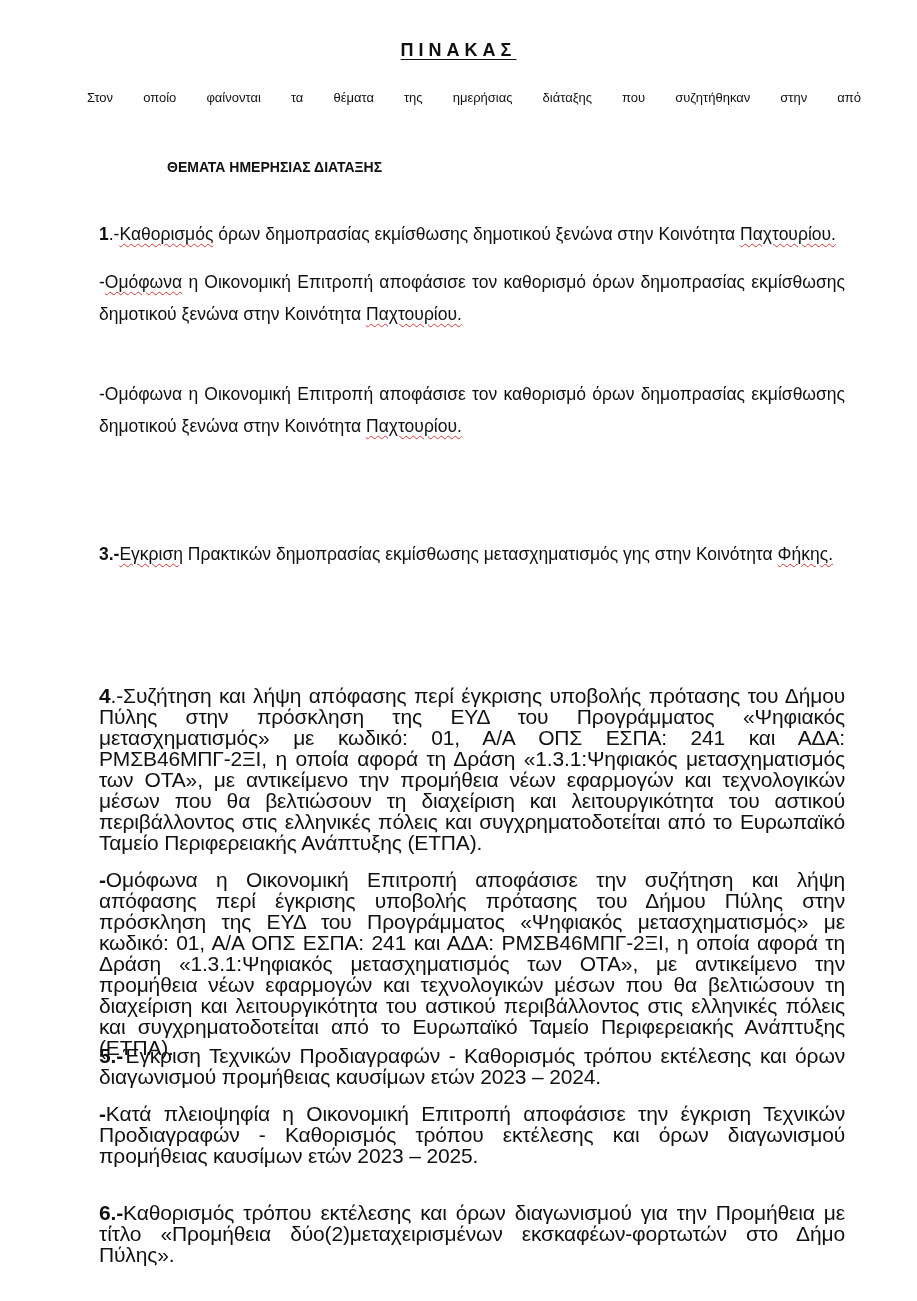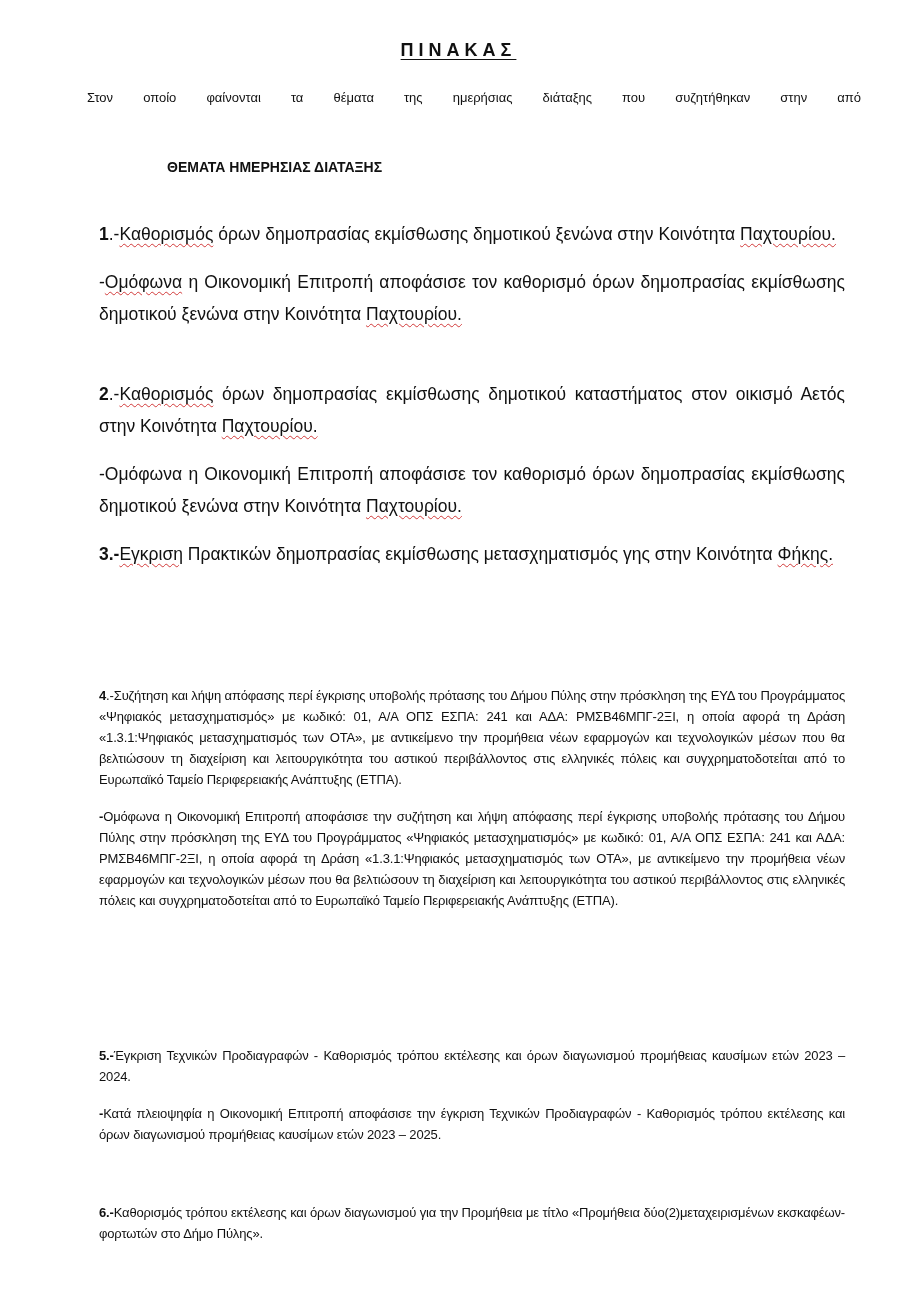--- a/index.html
+++ b/index.html
@@ -19,21 +19,21 @@
     }
     .intro .first { text-indent: 4px; }
     .heading {
       position: absolute; left: 119px; top: 159px; font-weight: bold; font-size: 14px; margin-left: 48px;
     }
     .item {
       position: absolute; left: 83px; width: 778px; font-size: 17.5px; text-align: justify;
     }
     .item p { margin: 16px; text-align-last: left; }
     .item.loose { line-height: 32px; }
-    .item.tight { line-height: 21px; font-size: 13px; letter-spacing: -0.15px; }
+    .item.tight { line-height: 21px; font-size: 21px; letter-spacing: -0.15px; }
     .num { font-weight: bold; }
     .sq { text-decoration: underline wavy #d23a3a; text-decoration-thickness: 1px; text-underline-offset: 3px; }
     .dash-bold { font-weight: bold; }
   </style>
 </head>
 <body>
 
 <div class="page">
 
   <div class="title">ΠΙΝΑΚΑΣ</div>
@@ -43,21 +43,20 @@
   </div>
 
   <div class="heading">ΘΕΜΑΤΑ ΗΜΕΡΗΣΙΑΣ ΔΙΑΤΑΞΗΣ</div>
 
   <div class="item loose" style="top:202px;">
     <p><span class="num">1</span><span>.-</span><span class="sq">Καθορισμός</span><span> όρων δημοπρασίας εκμίσθωσης δημοτικού ξενώνα στην Κοινότητα </span><span class="sq">Παχτουρίου.</span></p>
     <p><span>-</span><span class="sq">Ομόφωνα</span><span> η Οικονομική Επιτροπή αποφάσισε τον καθορισμό όρων δημοπρασίας εκμίσθωσης δημοτικού ξενώνα στην Κοινότητα </span><span class="sq">Παχτουρίου.</span></p>
   </div>
 
   <div class="item loose" style="top:362px;">
-    <p><span class="num">2</span><span>.-</span><span class="sq">Καθορισμός</span><span> όρων δημοπρασίας εκμίσθωσης δημοτικού καταστήματος στον οικισμό Αετός στην Κοινότητα </span><span class="sq">Παχτουρίου.</span></p>
     <p><span>-Ομόφωνα η Οικονομική Επιτροπή αποφάσισε τον καθορισμό όρων δημοπρασίας εκμίσθωσης δημοτικού ξενώνα στην Κοινότητα </span><span class="sq">Παχτουρίου.</span></p>
   </div>
 
   <div class="item loose" style="top:522px;">
     <p><span class="num">3.-</span><span class="sq">Εγκριση</span><span> Πρακτικών δημοπρασίας εκμίσθωσης μετασχηματισμός γης στην Κοινότητα </span><span class="sq">Φήκης.</span></p>
   </div>
 
   <div class="item tight" style="top:669px;">
     <p><span class="num">4</span><span>.-</span><span>Συζήτηση και λήψη απόφασης περί έγκρισης υποβολής πρότασης του Δήμου Πύλης στην πρόσκληση της ΕΥΔ του Προγράμματος «Ψηφιακός μετασχηματισμός» με κωδικό: 01, Α/Α ΟΠΣ ΕΣΠΑ: 241 και ΑΔΑ: ΡΜΣΒ46ΜΠΓ-2ΞΙ, η οποία αφορά τη Δράση «1.3.1:Ψηφιακός μετασχηματισμός των ΟΤΑ», με αντικείμενο την προμήθεια νέων εφαρμογών και τεχνολογικών μέσων που θα βελτιώσουν τη διαχείριση και λειτουργικότητα του αστικού περιβάλλοντος στις ελληνικές πόλεις και συγχρηματοδοτείται από το Ευρωπαϊκό Ταμείο Περιφερειακής Ανάπτυξης (ΕΤΠΑ).</span></p>
     <p><span class="dash-bold">-</span><span>Ομόφωνα η Οικονομική Επιτροπή αποφάσισε την συζήτηση και λήψη απόφασης περί έγκρισης υποβολής πρότασης του Δήμου Πύλης στην πρόσκληση της ΕΥΔ του Προγράμματος «Ψηφιακός μετασχηματισμός» με κωδικό: 01, Α/Α ΟΠΣ ΕΣΠΑ: 241 και ΑΔΑ: ΡΜΣΒ46ΜΠΓ-2ΞΙ, η οποία αφορά τη Δράση «1.3.1:Ψηφιακός μετασχηματισμός των ΟΤΑ», με αντικείμενο την προμήθεια νέων εφαρμογών και τεχνολογικών μέσων που θα βελτιώσουν τη διαχείριση και λειτουργικότητα του αστικού περιβάλλοντος στις ελληνικές πόλεις και συγχρηματοδοτείται από το Ευρωπαϊκό Ταμείο Περιφερειακής Ανάπτυξης (ΕΤΠΑ).</span></p>

